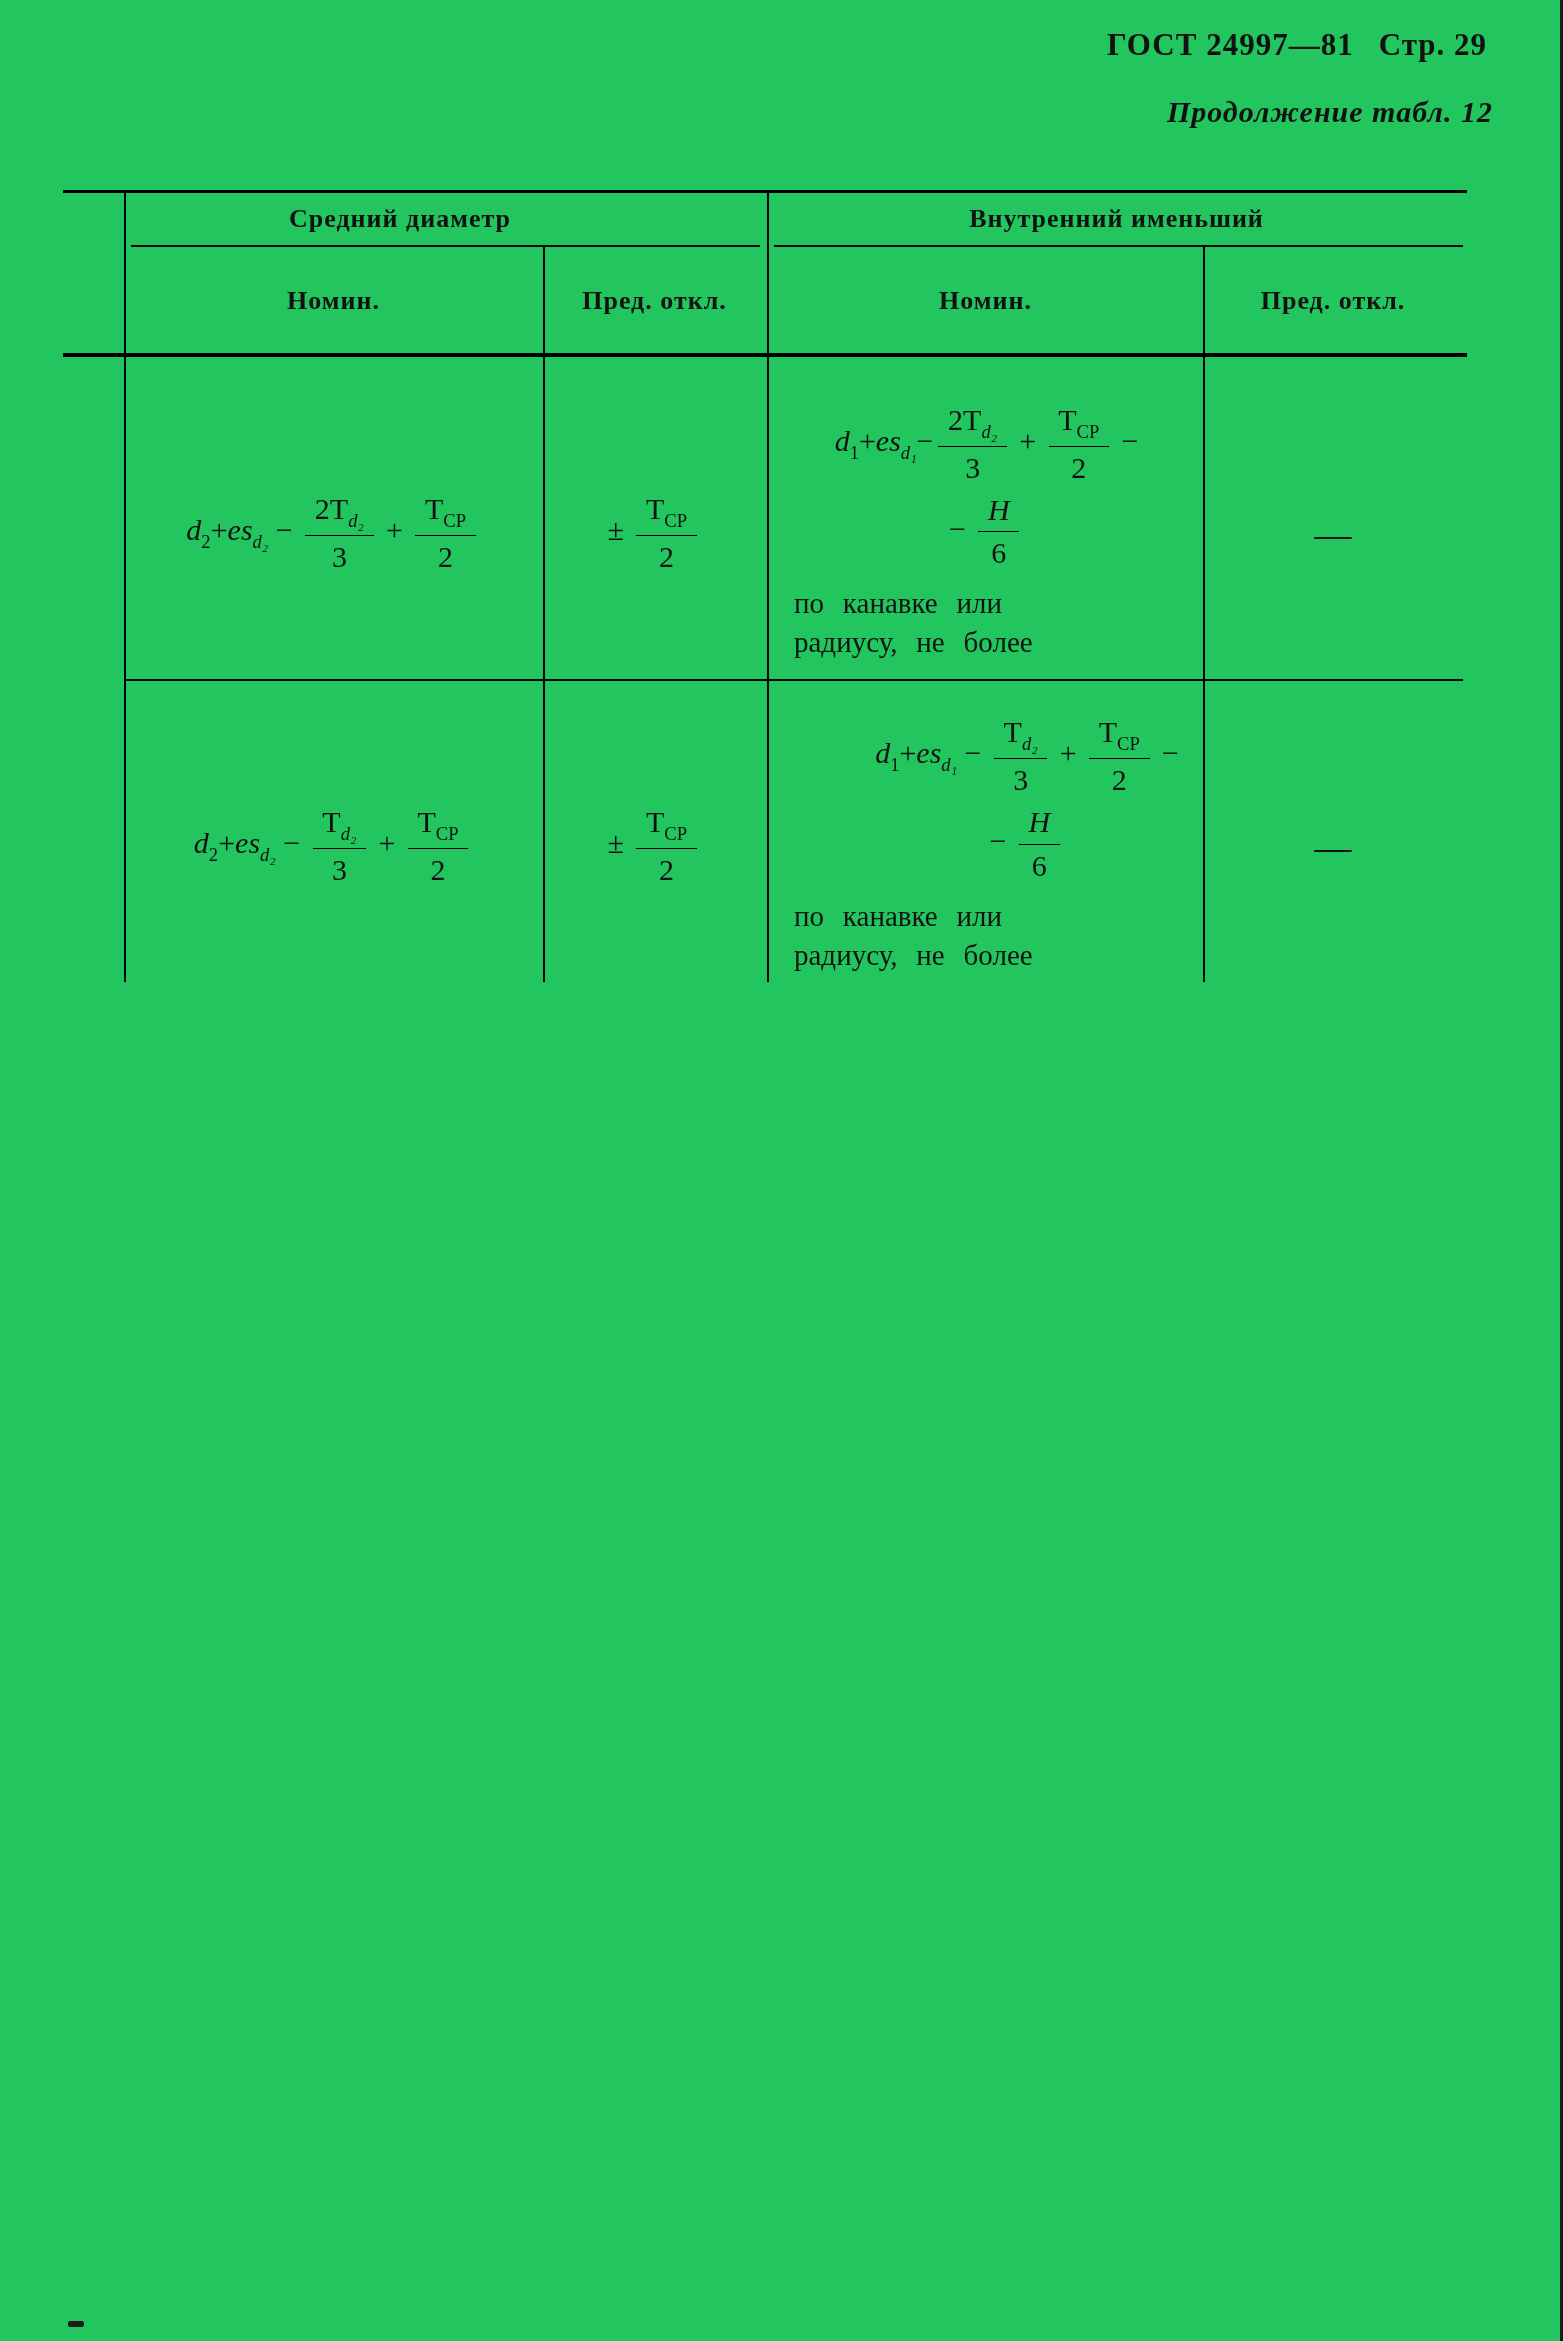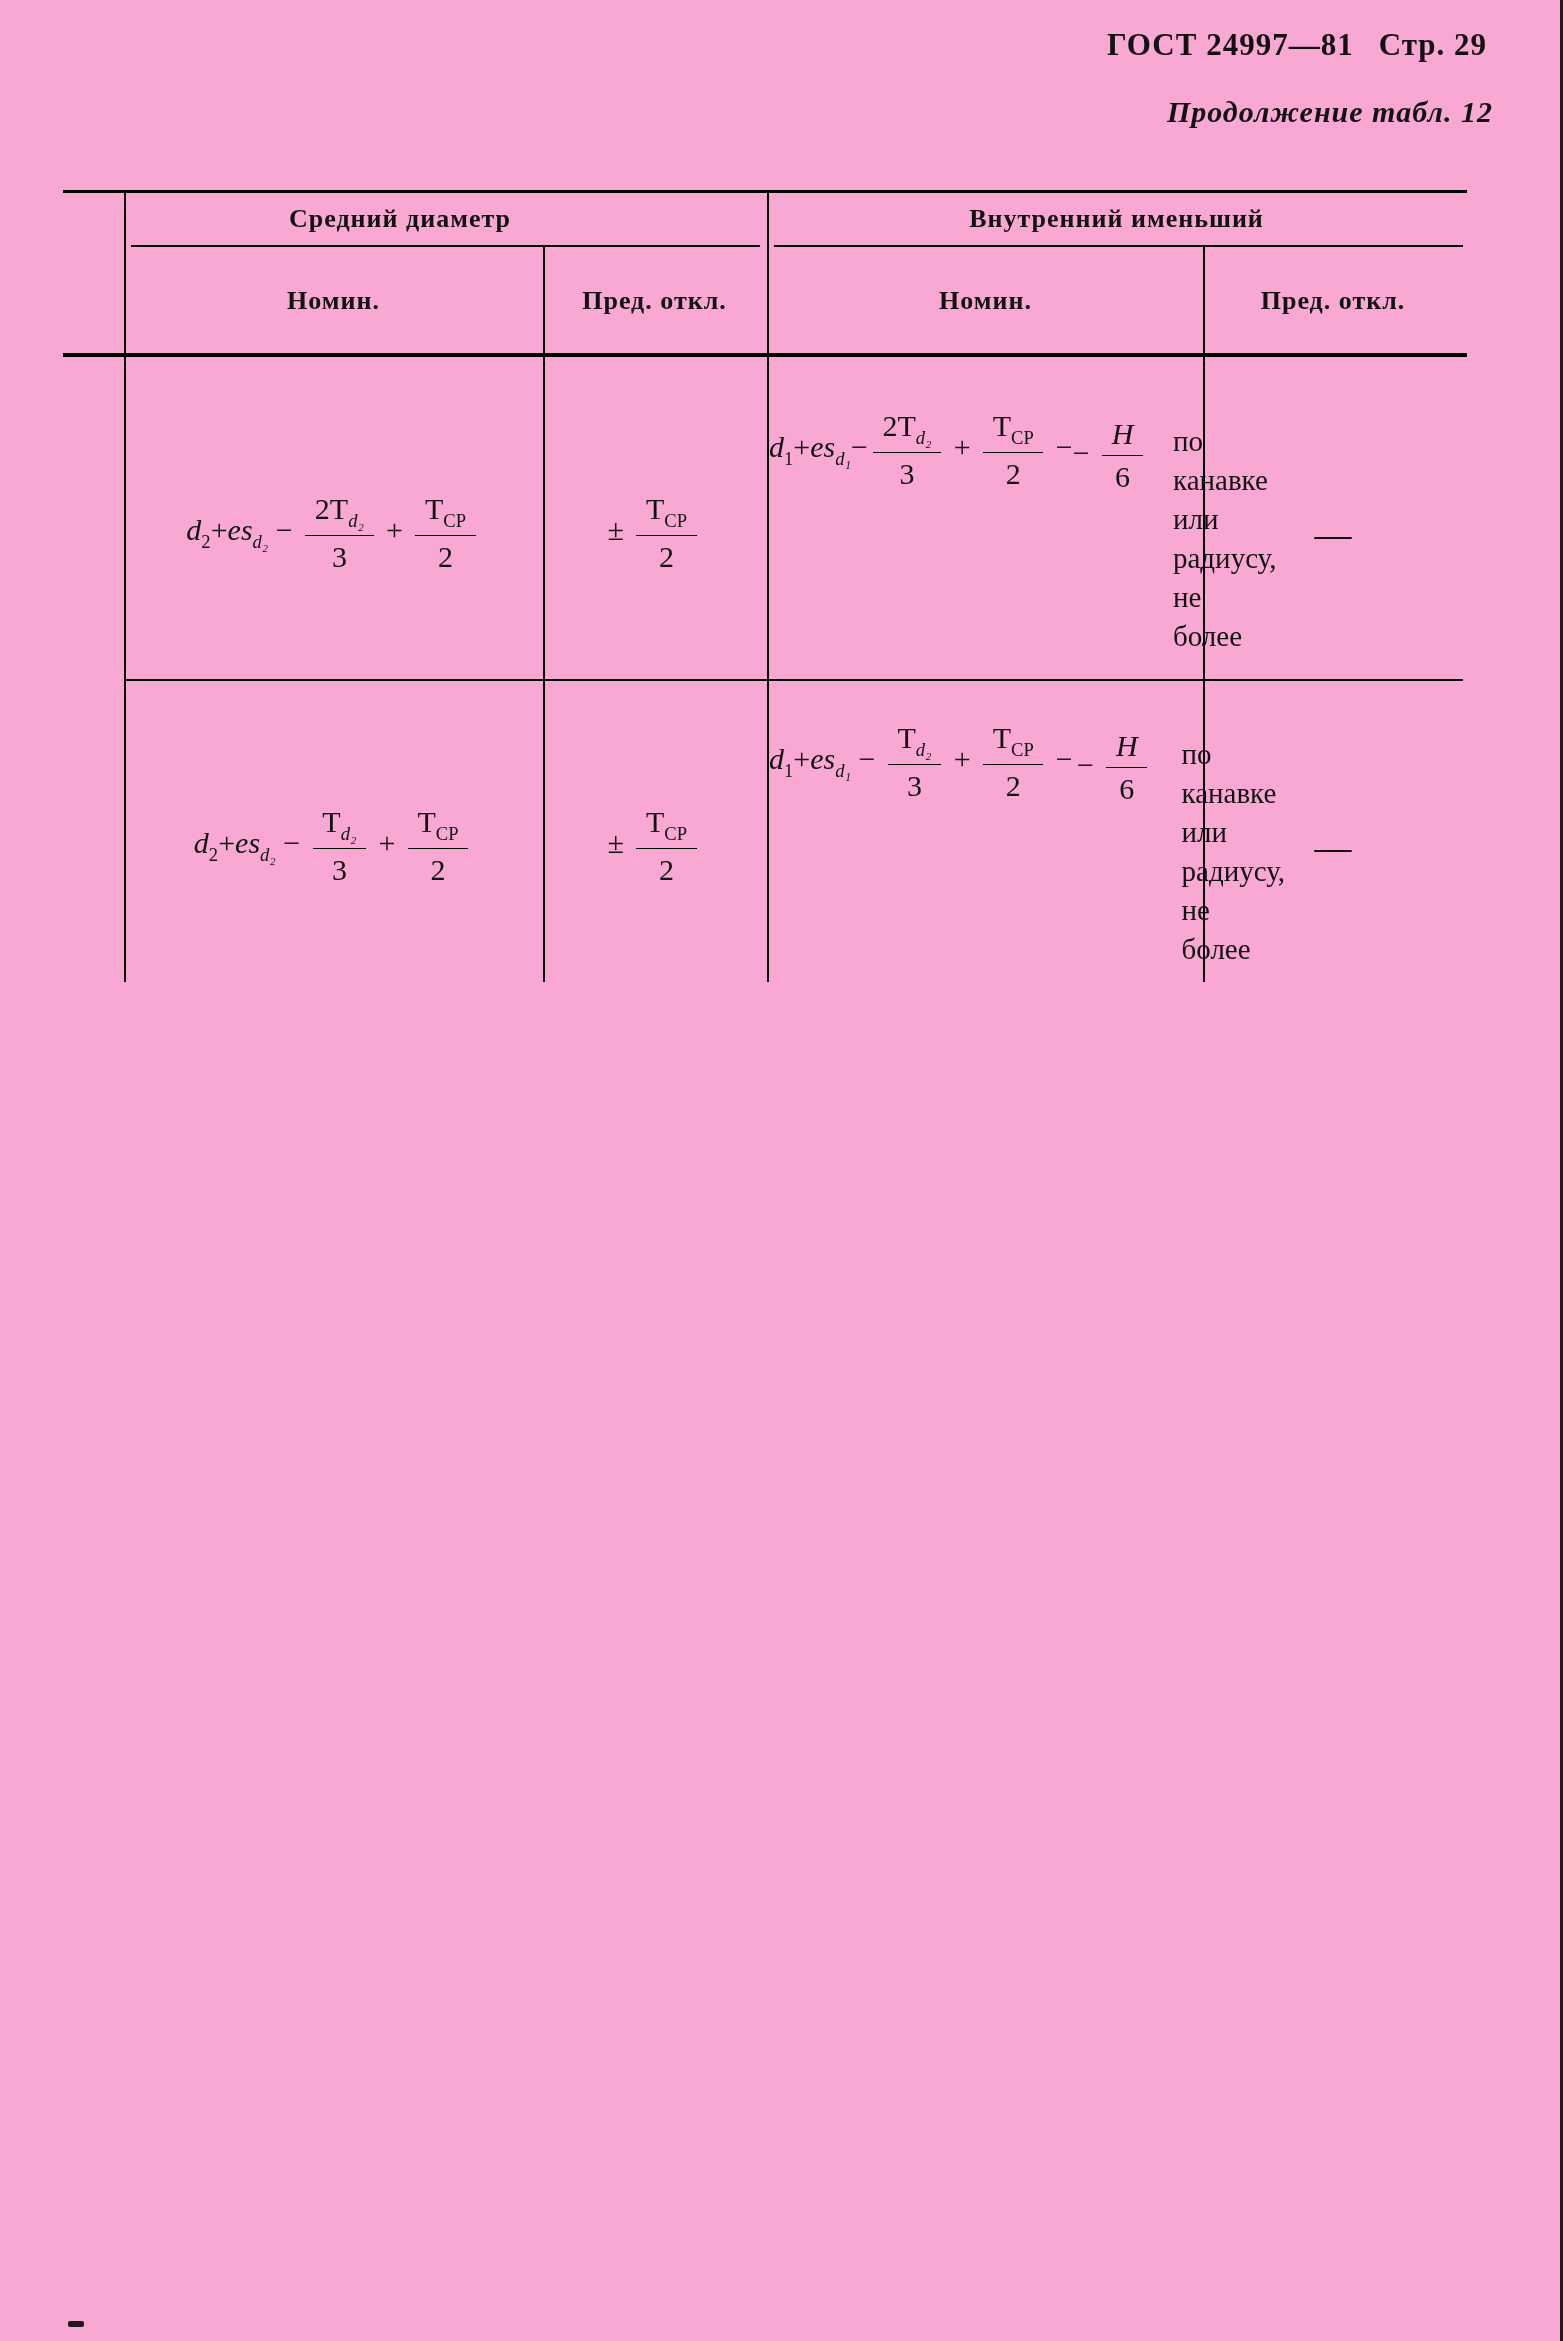--- a/index.html
+++ b/index.html
@@ -1,19 +1,19 @@
 <!DOCTYPE html>
 <html><head>
 <meta charset="utf-8">
 <style>
   * { margin:0; padding:0; box-sizing:border-box; }
   html,body { background:#9a9a9a; }
   .sheet {
     position:relative; width:1563px; height:2342px; margin:0 auto;
-    background:#f9a8d4; color:#121212; overflow:hidden;
+    background:#22c55e; color:#121212; overflow:hidden;
     font-family:"Liberation Serif", serif;
   }
   .rule { position:absolute; background:#000; }
   .scan-edge-right { position:absolute; right:0; top:0; width:2.9px; height:100%; background:#1c1c1c; }
   .scan-speck { position:absolute; background:#1c1c1c; border-radius:1.9px; }
 
   .page-header {
     position:absolute; top:27px; right:76px;
     font-weight:bold; font-size:31px; letter-spacing:1px; white-space:nowrap;
   }
@@ -28,21 +28,21 @@
   .vcenter { align-items:center; }
   .hdr { font-weight:bold; font-size:26px; letter-spacing:1px; }
 
   .formula { font-size:30px; text-align:center; white-space:nowrap; line-height:1.15; }
   .frac { display:inline-block; vertical-align:middle; text-align:center; margin:0 4.9px; }
   .frac .num { display:block; padding:0 9.7px 3.9px; border-bottom:1.9px solid #000; }
   .frac .den { display:block; padding-top:3.9px; }
   .sb { font-size:0.62em; vertical-align:-0.42em; }
   .it { font-style:italic; }
 
-  .inner-nominal { display:flex; width:100%; padding-top:29px; }
+  .inner-nominal { display:flex; flex-direction:column; width:100%; padding-top:29px; }
   .inner-nominal .formula { width:100%; }
   .inner-nominal .f2 { margin-top:7.8px; }
   .note-line {
     font-size:29px; line-height:39px; text-align:left;
     padding-left:25px; word-spacing:11.6px;
   }
   .note-block { margin-top:13.6px; }
 
   .dash-cell { font-size:37px; padding-top:33px; }
 

